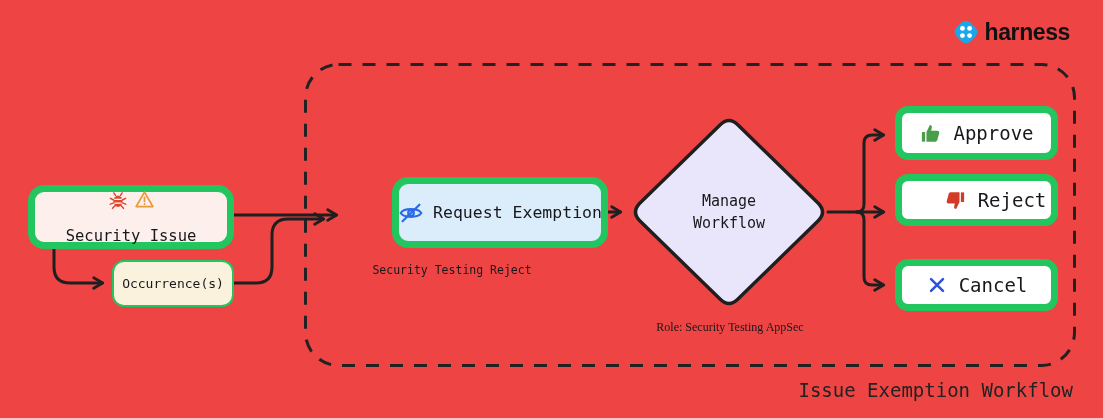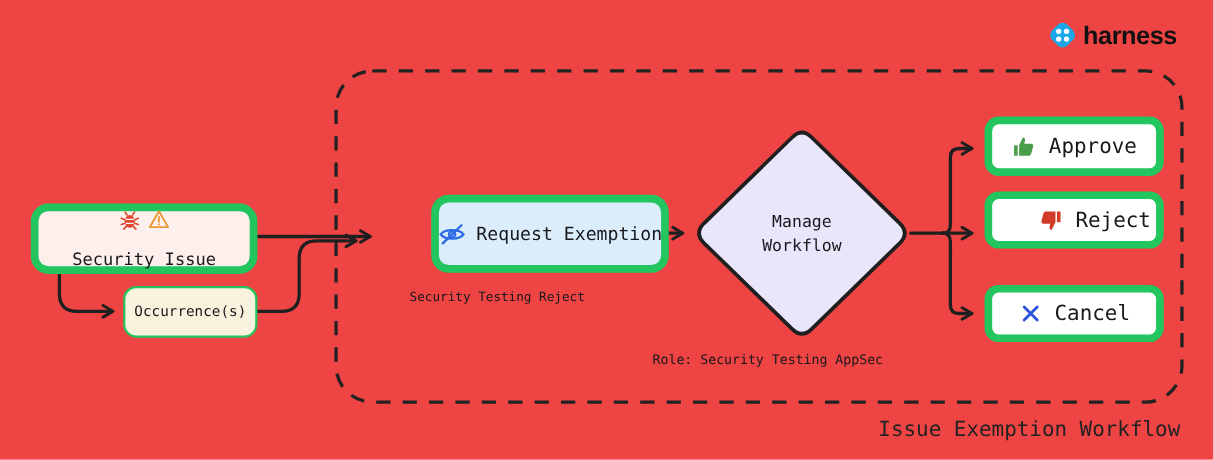--- a/index.html
+++ b/index.html
@@ -42,21 +42,21 @@
     gap:11px;font-size:19px;
   }
   .approve{top:106px;}
   .reject{top:174px;height:52px;padding-left:37px;}
   .cancel{top:259px;height:52px;}
   .note{
     position:absolute;text-align:center;
     font-size:11.5px;line-height:1.3;color:#17181c;
   }
   .roles-note{left:330px;top:263px;width:244px;}
-  .role-note{left:578px;top:320px;width:240px;font-size:12px;}
+  .role-note{left:610px;top:320px;width:240px;font-size:12px;font-family:Liberation Serif, serif;}
   .diamond-label{
     position:absolute;left:630px;top:190px;width:198px;height:46px;
     display:flex;flex-direction:column;align-items:center;justify-content:center;
     font-size:15px;line-height:1.45;text-align:center;
   }
   .brand{
     position:absolute;right:33px;top:16px;
     display:flex;align-items:center;gap:3px;
   }
   .brand-text{

